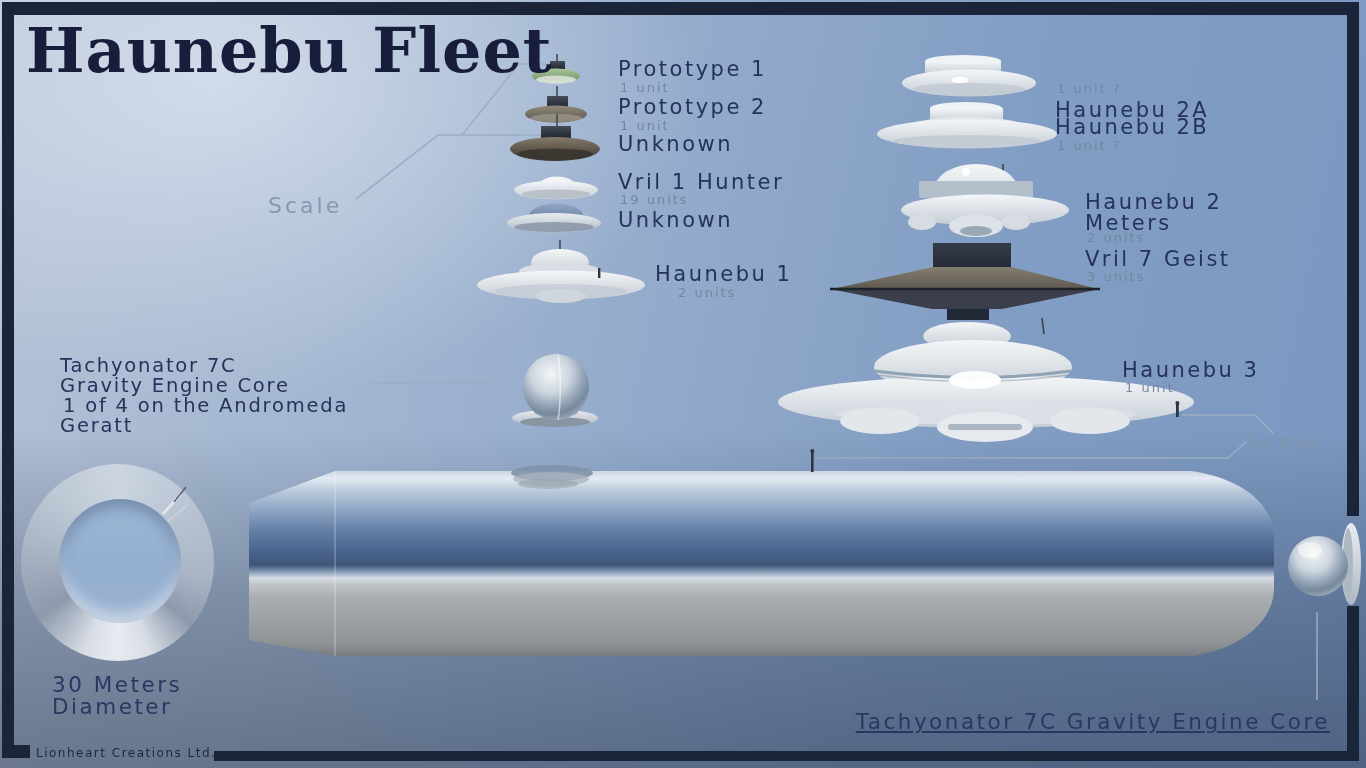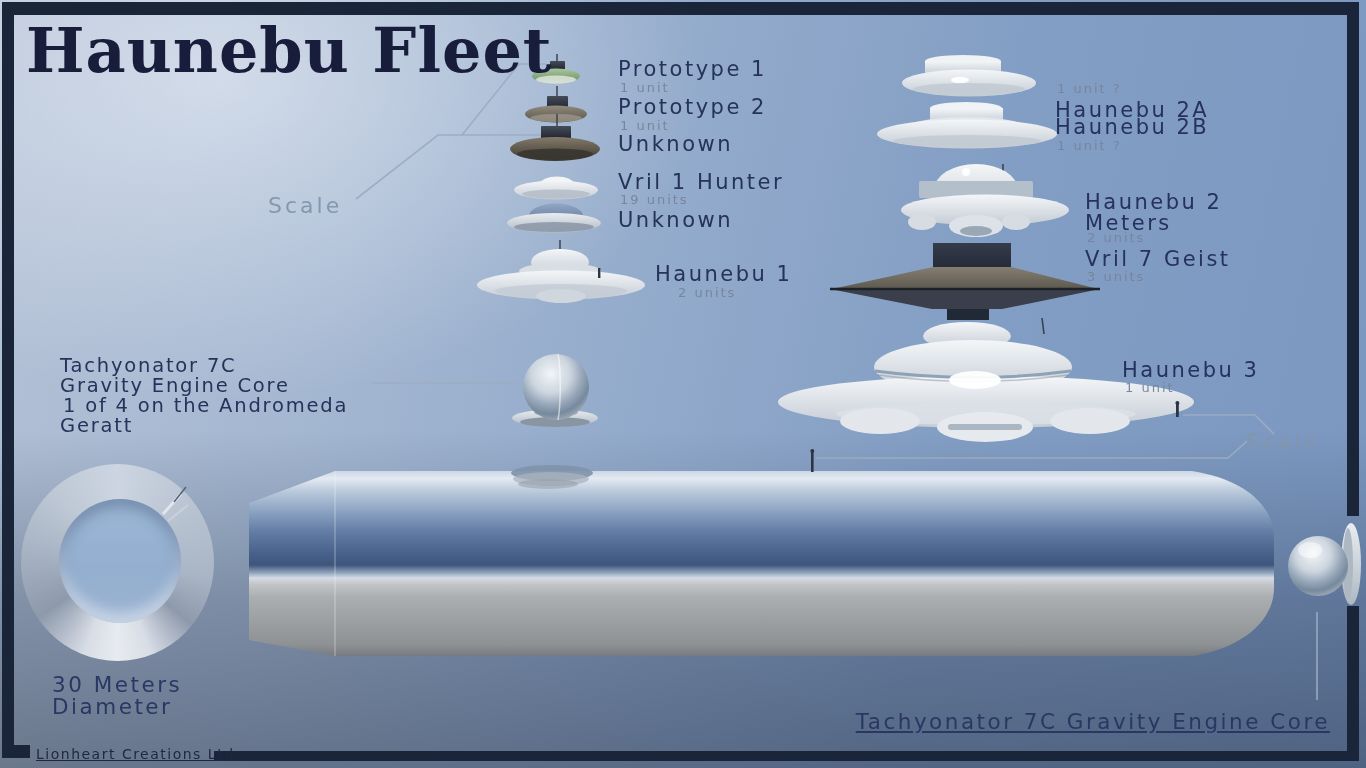--- a/index.html
+++ b/index.html
@@ -10,21 +10,21 @@
       radial-gradient(ellipse 780px 520px at 16% 10%, rgba(242,246,252,.55), rgba(242,246,252,0) 62%),
       linear-gradient(102deg,#b4c1d6 0%,#a4b7d1 26%,#92aacb 48%,#839ec4 68%,#7b97c0 100%);}
   .abs{position:absolute;}
   #title{left:26px;top:14px;font-family:"DejaVu Serif","Liberation Serif",serif;
     font-weight:bold;font-size:62px;color:#171d3b;letter-spacing:1px;white-space:nowrap;}
   .lbl{position:absolute;font-size:21px;letter-spacing:2.5px;color:#26325a;white-space:nowrap;}
   .sub{position:absolute;font-size:13px;letter-spacing:2px;color:#76849c;white-space:nowrap;opacity:.95;}
   .scale{position:absolute;font-size:22px;letter-spacing:3px;color:#8296ad;white-space:nowrap;opacity:.95;}
   .note{position:absolute;font-size:19.5px;letter-spacing:1.8px;color:#26325a;white-space:nowrap;}
   .cap{position:absolute;font-size:21.5px;letter-spacing:2.5px;color:#2b3763;white-space:nowrap;}
-  .credit{position:absolute;font-size:14px;letter-spacing:1.5px;color:#1d2742;white-space:nowrap;text-decoration:underline;}
+  .credit{position:absolute;font-size:12px;letter-spacing:1.5px;color:#1d2742;white-space:nowrap;}
   .bar{position:absolute;background:#1b2539;}
   #ring{position:absolute;left:21px;top:464px;width:193px;height:197px;border-radius:50%;
     background:conic-gradient(from 0deg,#ccd5e1 0deg,#b6c1d0 60deg,#a9b5c5 100deg,#8e9aac 130deg,
       #d8dde6 160deg,#e7ebf0 180deg,#d8dde6 200deg,#8e9aac 235deg,#a9b5c5 280deg,#bfc9d6 320deg,#ccd5e1 360deg);}
   #ring-hole{position:absolute;left:59px;top:499px;width:122px;height:124px;border-radius:50%;
     background:linear-gradient(180deg,#9db7d6 0%,#93aecf 55%,#9db4d2 100%);
     box-shadow:inset 0 8px 14px rgba(40,60,95,.35), inset 0 -9px 14px rgba(255,255,255,.5);}
   svg{position:absolute;left:0;top:0;}
 </style>
 </head>

